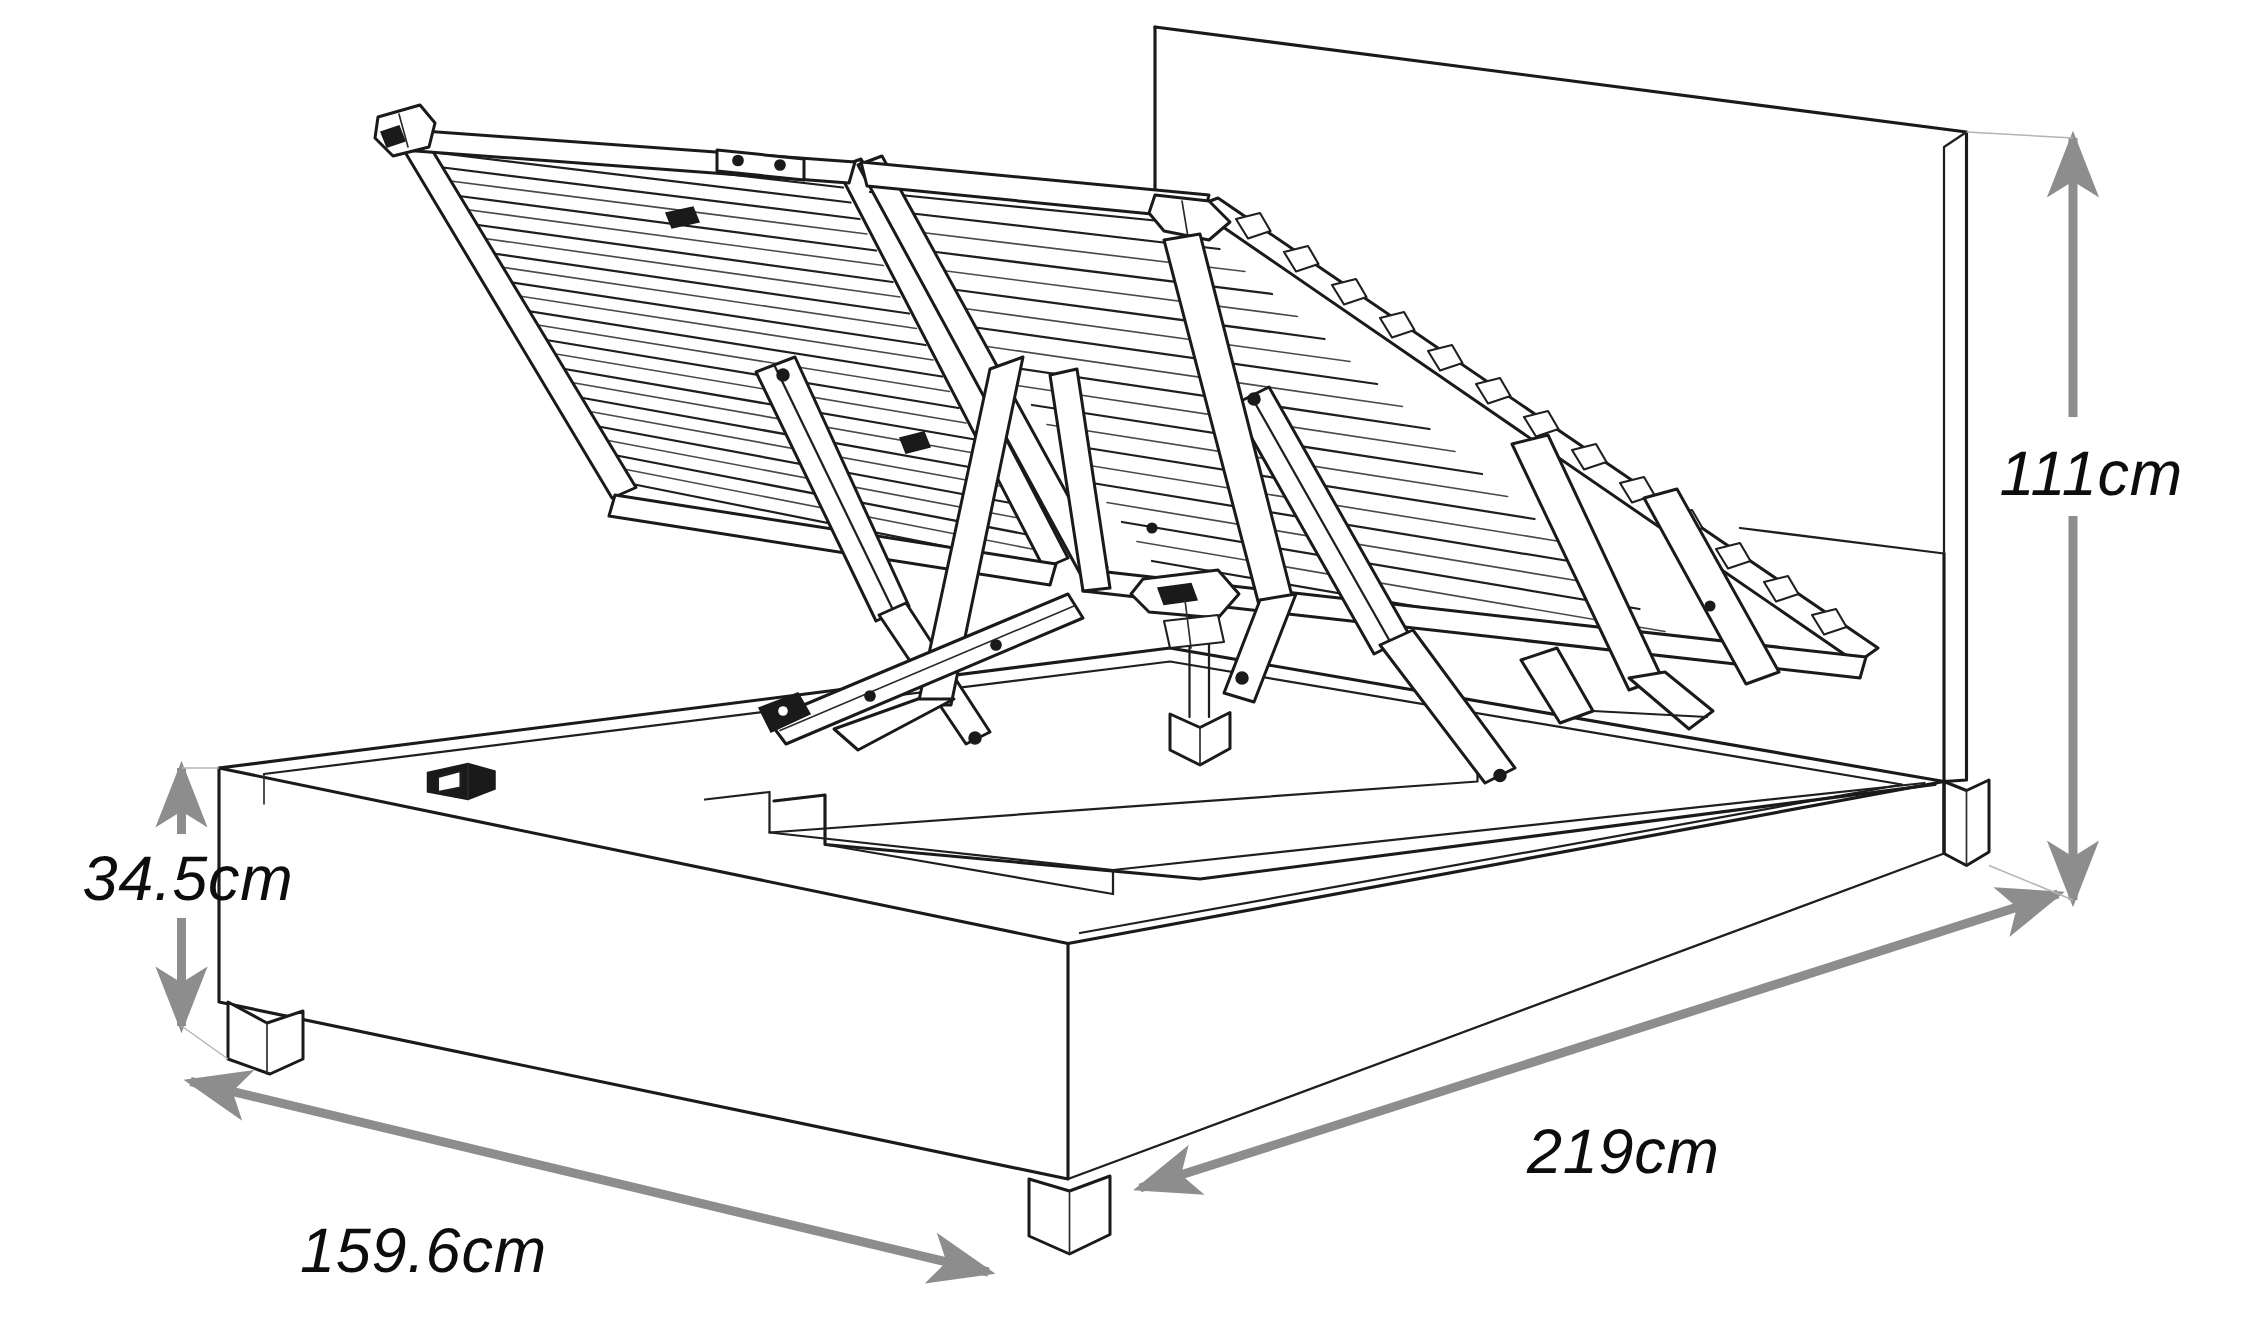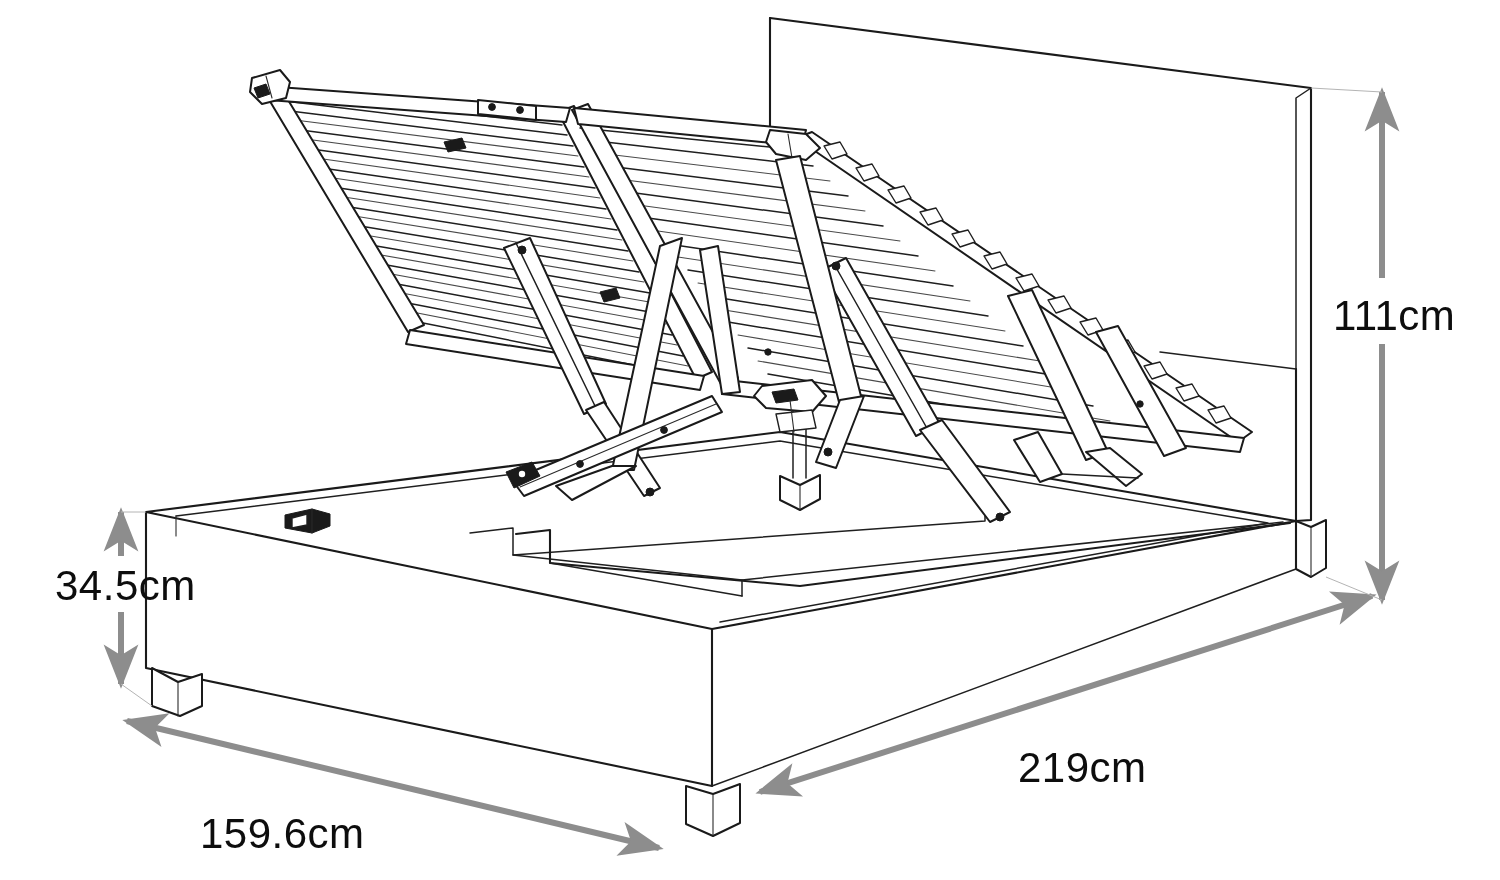--- a/index.html
+++ b/index.html
@@ -13,20 +13,21 @@
     height: 880px;
     overflow: hidden;
     font-family: "Liberation Sans", sans-serif;
     position: relative;
   }
   #diagram-root {
     position: absolute;
     inset: 0;
     width: 1228px;
     height: 880px;
+    font-style: italic;
   }
   svg.figure {
     display: block;
     width: 1500px;
     height: 880px;
   }
   .ink {
     fill: none;
     stroke: #1a1a1a;
     stroke-width: 2.1;

